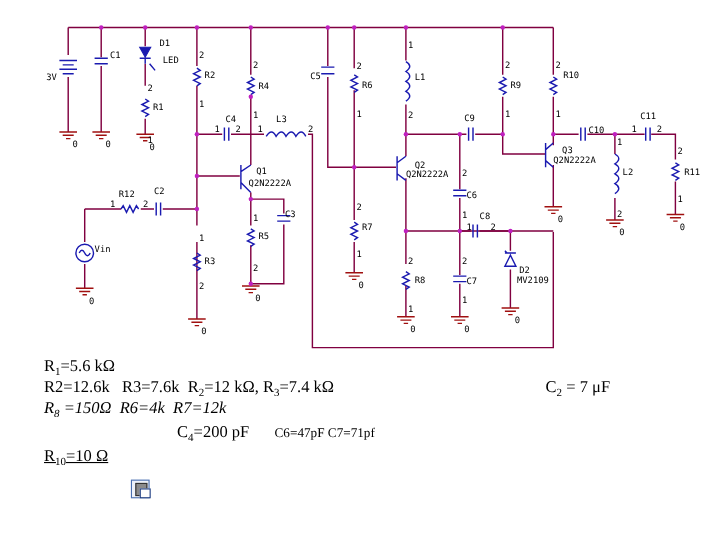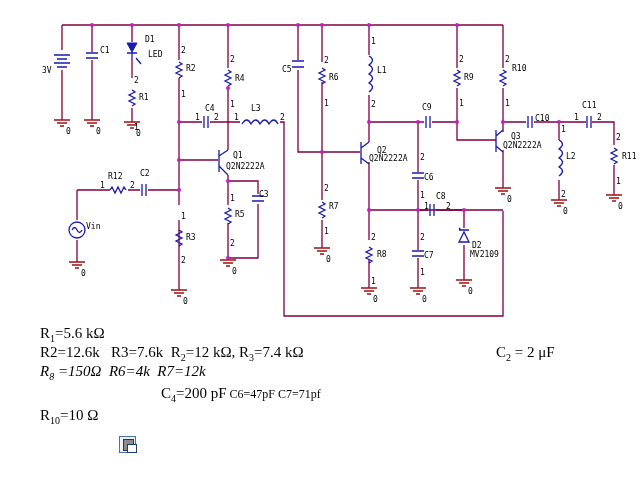--- a/index.html
+++ b/index.html
@@ -7,21 +7,21 @@
   #schem{position:absolute;left:0;top:0;}
   .w{stroke:#800040;stroke-width:1.3;fill:none;}
   .c{stroke:#1a1ab0;stroke-width:1.3;fill:none;}
   .cf{fill:#1a1ab0;stroke:#1a1ab0;}
   .g{stroke:#a01010;stroke-width:1.3;fill:none;}
   .dot{fill:#c020c0;}
   .lbl{font-family:"DejaVu Sans Mono",monospace;font-size:8px;fill:#000;}
   .pin{font-family:"DejaVu Sans Mono",monospace;font-size:8px;fill:#000;}
   .notes{position:absolute;left:40px;top:322px;font-size:15px;line-height:19px;color:#000;white-space:pre;}
   .notes div{position:absolute;white-space:pre;}
-  .small{font-size:12px;}
+  .small{font-size:12px;margin-left:20px;}
   .paste{position:absolute;left:119px;top:436px;width:17px;height:17px;border:1px solid #4a6fb0;background:#eef2fa;box-sizing:border-box;}
   .paste .clip{position:absolute;left:3px;top:2px;width:9px;height:10px;background:#8b8b8b;border:1px solid #333;}
   .paste .page{position:absolute;left:7px;top:7px;width:8px;height:7px;background:#fff;border:1px solid #1a3a80;}
 </style>
 </head>
 <body>
 
 <svg id="schem" width="641" height="320" viewBox="0 0 641 320">
 
   <path class="w" d="M62,25 H503"></path>
@@ -288,22 +288,22 @@
     <text class="pin" x="574" y="120">1</text>
       <text class="pin" x="597" y="120">2</text>
     <text class="pin" x="616" y="140">2</text>
       <text class="pin" x="616" y="184">1</text>
   </g>
 </svg>
 
 <div class="notes">
   <div style="left:0;top:2px;"><span>R</span><sub style="font-size:10px">1</sub><span>=5.6 kΩ</span></div>
   <div style="left:0;top:21px;"><span>R2=12.6k   R3=7.6k  R</span><sub style="font-size:10px">2</sub><span>=12 kΩ, R</span><sub style="font-size:10px">3</sub><span>=7.4 kΩ</span></div>
-  <div style="left:456px;top:21px;"><span>C</span><sub style="font-size:10px">2</sub><span> = 2 μF</span></div>
+  <div style="left:456px;top:21px;"><span>C</span><sub style="font-size:10px">2</sub><span> = 7 μF</span></div>
   <div style="left:0;top:40px;font-style:italic;"><span>R</span><sub style="font-size:10px">8</sub><span> =150Ω  R6=4k  R7=12k</span></div>
   <div style="left:121px;top:62px;"><span>C</span><sub style="font-size:10px">4</sub><span>=200 pF</span><span class="small"> C6=47pF C7=71pf</span></div>
-  <div style="left:0;top:84px;"><span>R</span><sub style="font-size:10px">10</sub><span>=10 Ω</span></div>
+  <div style="left:0;top:84px;text-decoration:underline;"><span>R</span><sub style="font-size:10px">10</sub><span>=10 Ω</span></div>
 </div>
 
 <div class="paste">
   <div class="clip"></div>
   <div class="page"></div>
 </div>
 
 </body></html>

